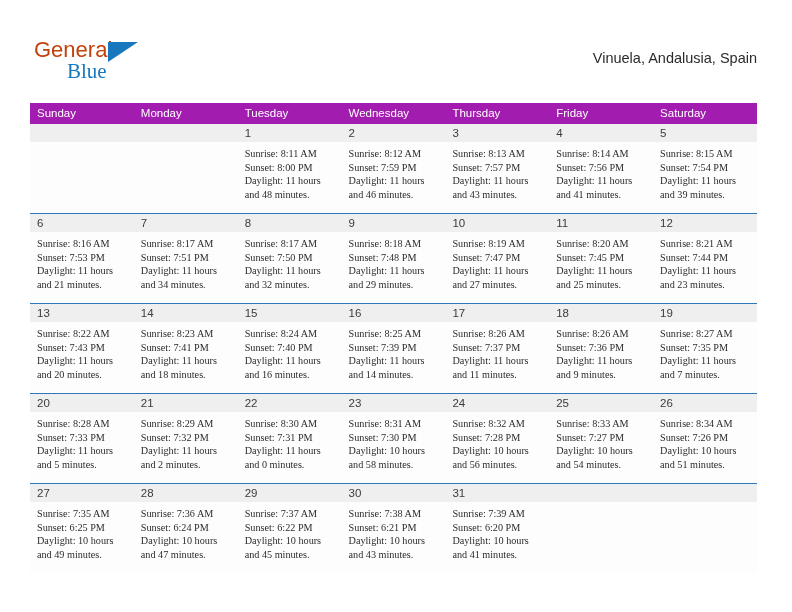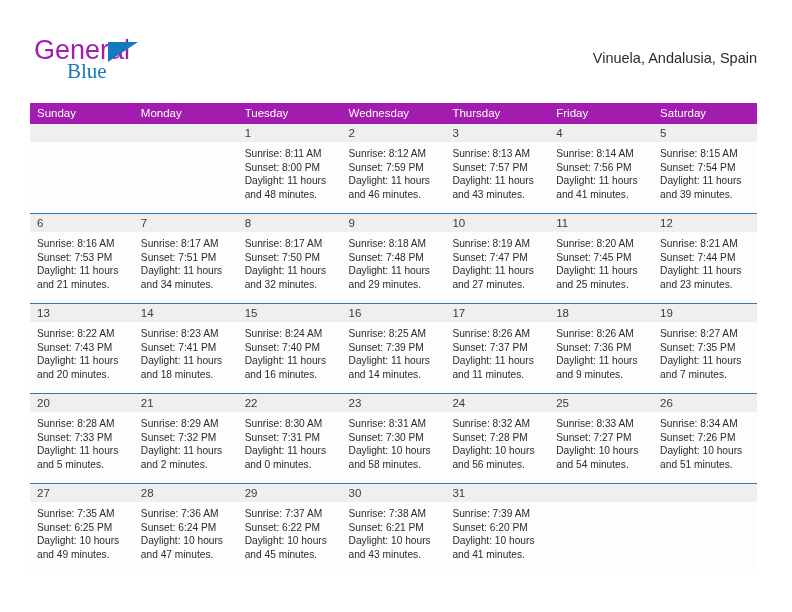--- a/index.html
+++ b/index.html
@@ -30,22 +30,22 @@
   .logo {
     position: absolute;
     left: 34px;
     top: 38px;
     width: 140px;
     height: 48px;
   }
   .logo-general {
     position: absolute;
     left: 0; top: 0;
-    font-size: 27px;
-    color: #a21caf;
+    font-size: 22px;
+    color: #c2410c;
     letter-spacing: 0px;
     line-height: 24px;
     font-family: "Liberation Sans", sans-serif;
   }
   .logo-tri {
     position: absolute;
     left: 74px;
     top: 4px;
     width: 0; height: 0;
     border-left: 30px solid #1878be;
@@ -125,20 +125,21 @@
     background: #efefef;
     height: 18px;
     padding: 2px 0 0 7px;
     font-size: 11.5px;
     color: #3b3b3b;
     line-height: 14px;
   }
 
   .cell-body {
     padding: 5px 6px 0 7px;
+    font-family: Liberation Serif, serif;
   }
   .cell-body .line {
     font-size: 10.2px;
     color: #2b2b2b;
     line-height: 13.5px;
     white-space: nowrap;
   }
 </style>
 </head>
 <body>

